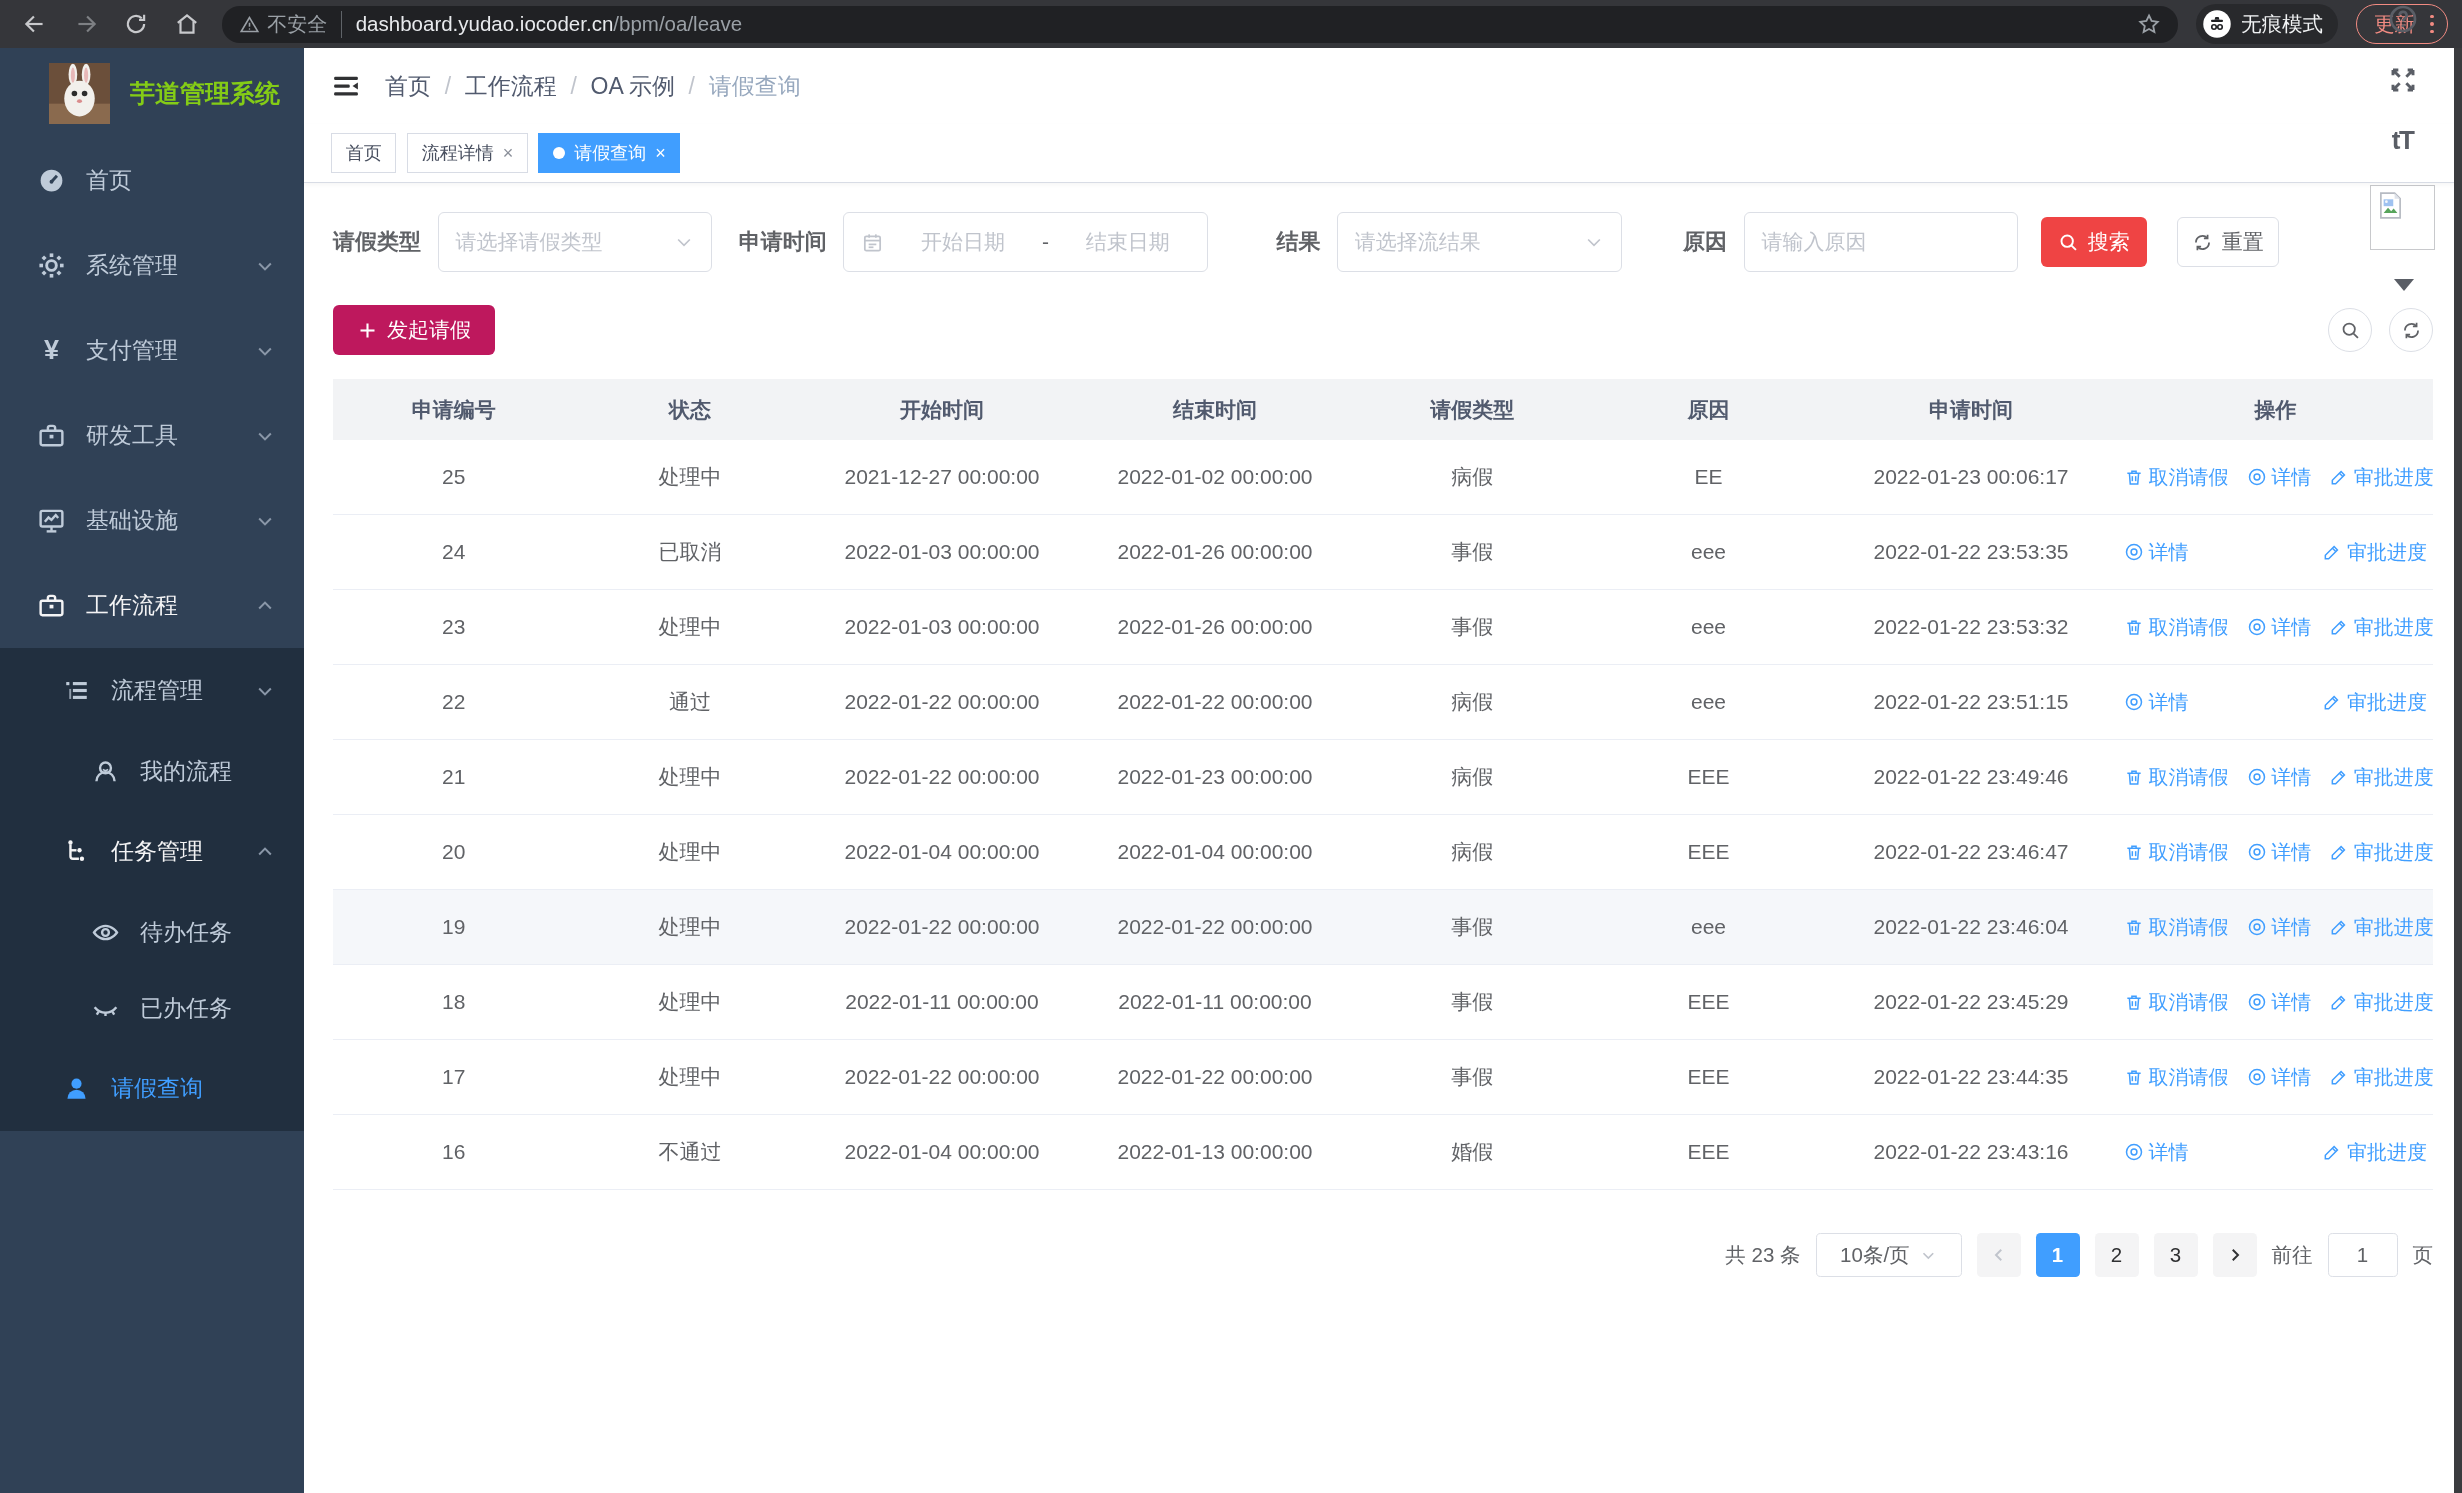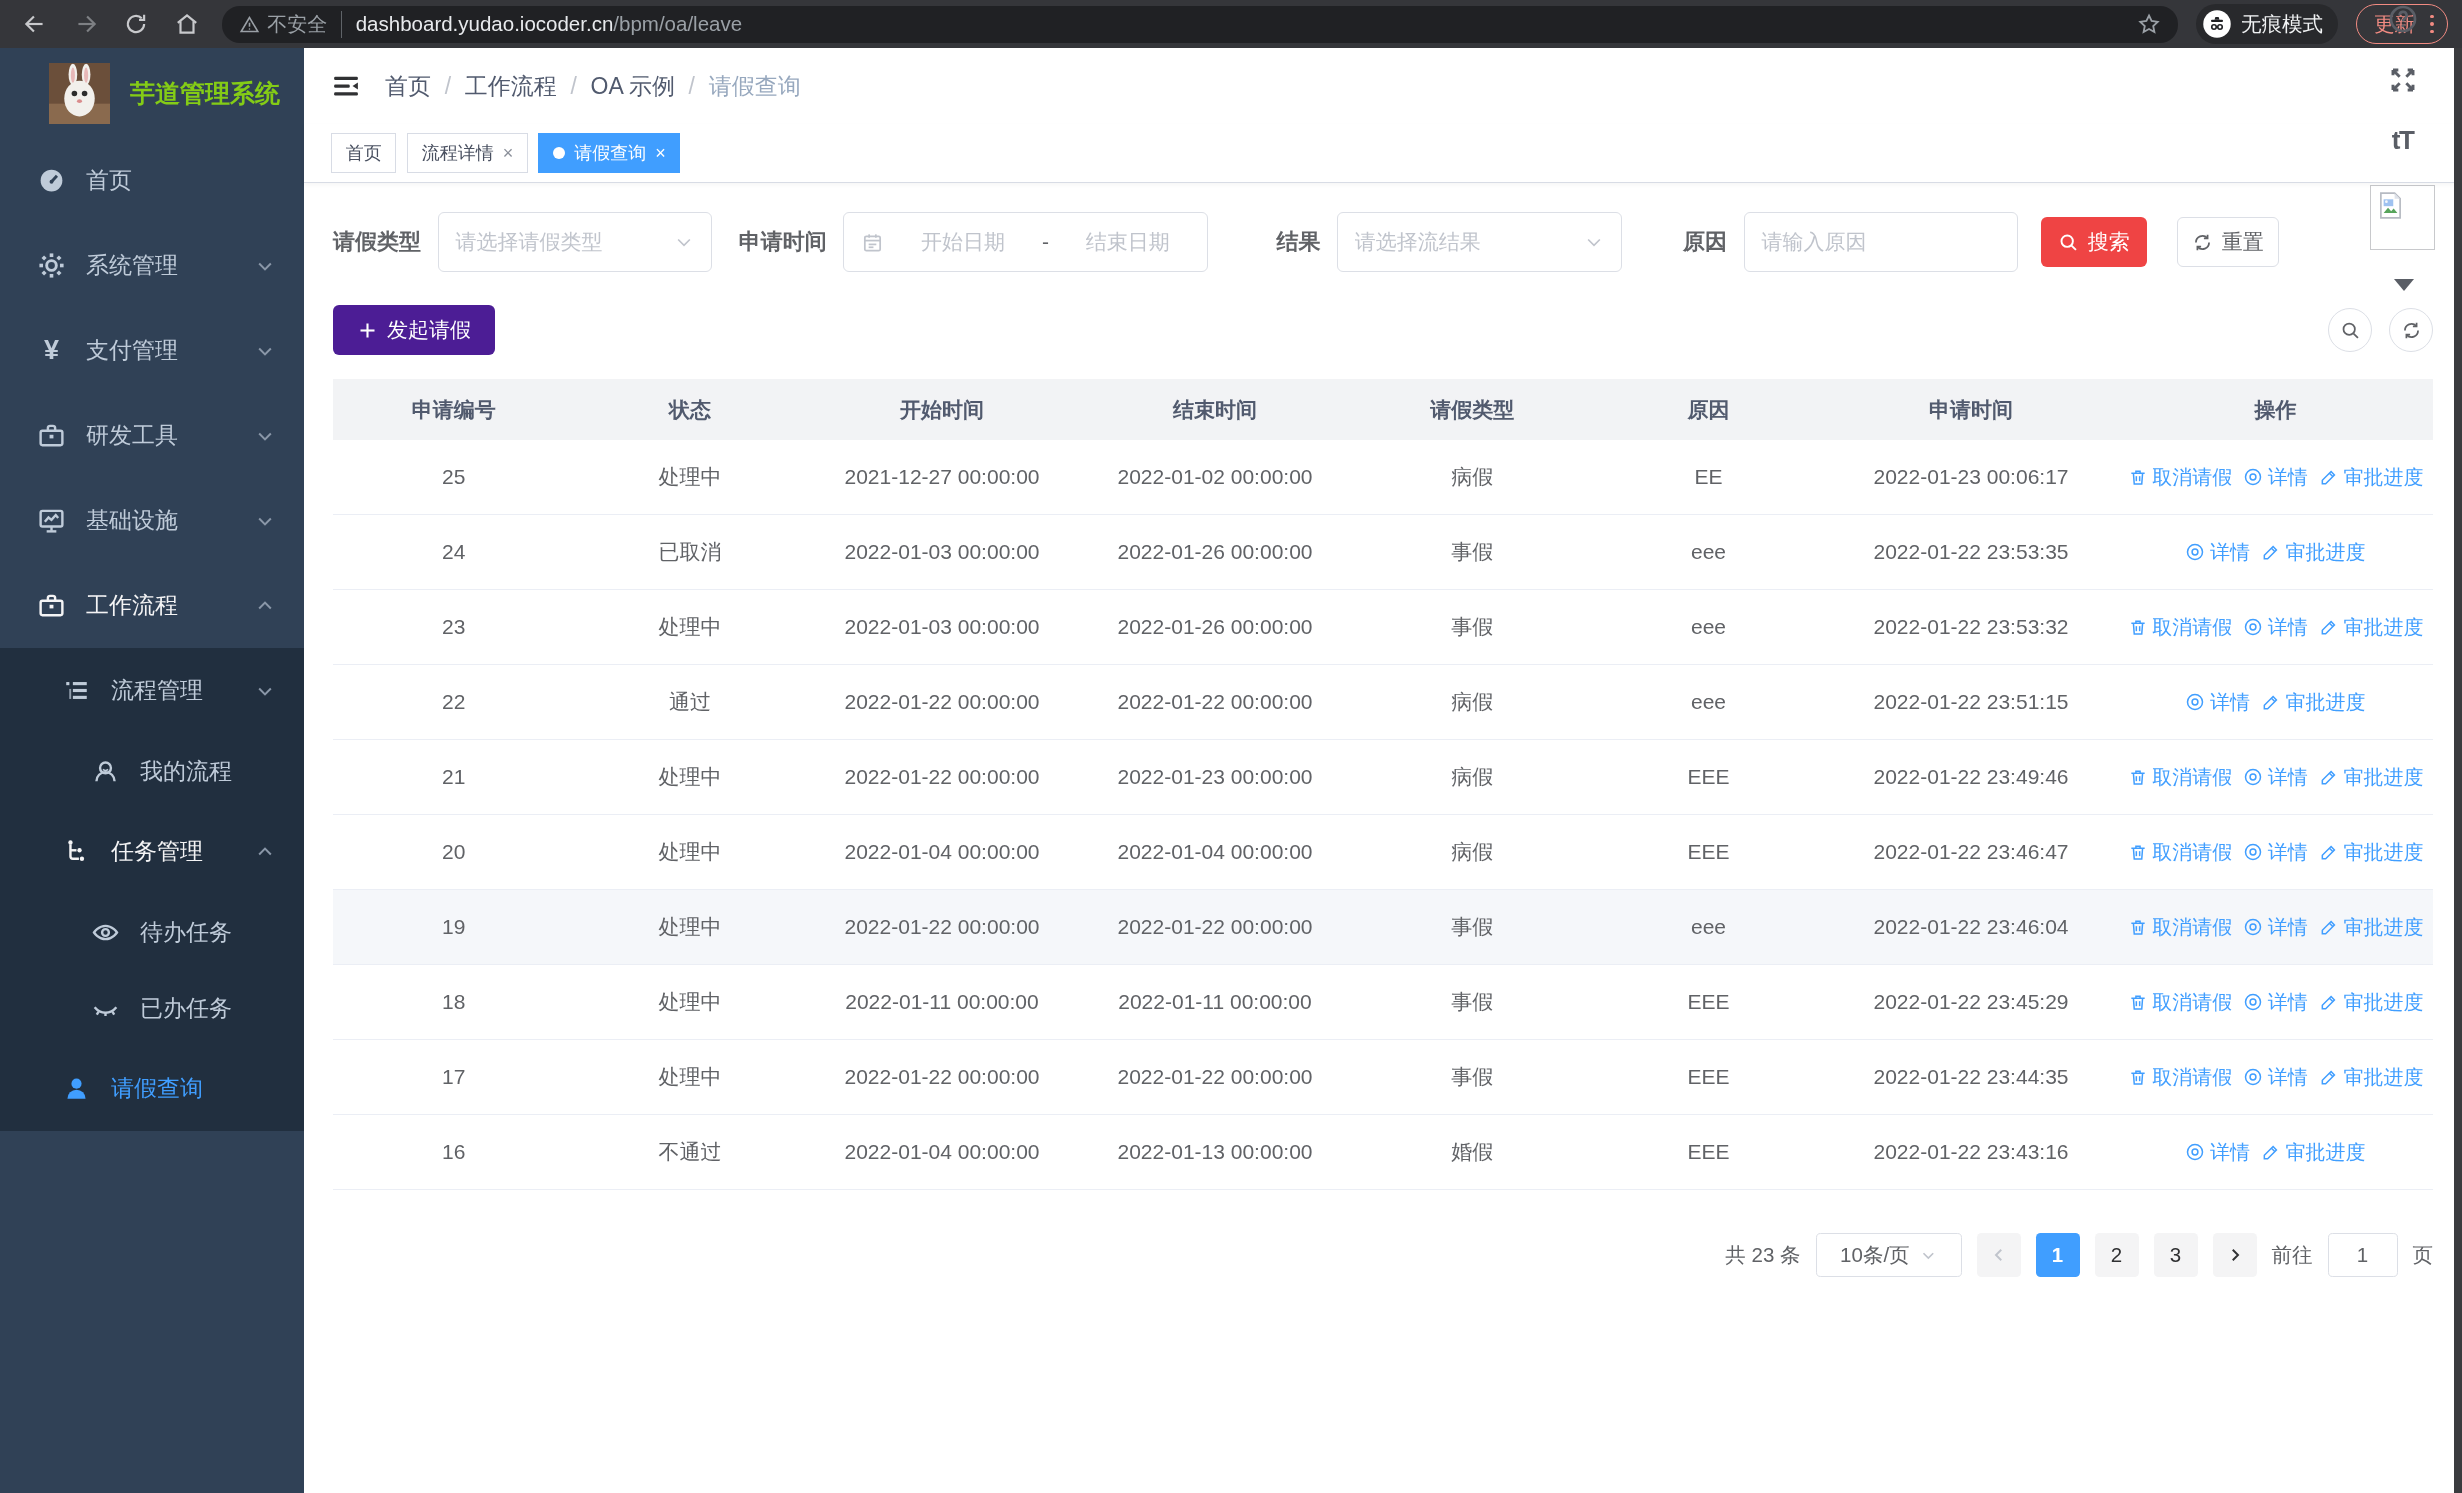--- a/index.html
+++ b/index.html
@@ -91,34 +91,34 @@
   .date-box .dph { color: #c0c4cc; font-size: 21px; flex: 1; text-align: center; }
   .date-box .dsep { color: #606266; }
   .sel-result { width: 285px; }
   .inp-reason { width: 274px; }
   .btn { height: 50px; border-radius: 6px; display: inline-flex; align-items: center; justify-content: center; gap: 9px; font-size: 21px; cursor: pointer; border: 1.5px solid transparent; }
   .btn svg { width: 21px; height: 21px; }
   .btn-search { width: 106px; margin-left: 23px; background: #ef4444; color: #fff; }
   .btn-reset { width: 102px; margin-left: 30px; background: #fff; color: #606266; border-color: #dcdfe6; }
 
   .toolbar-row { margin-top: 33px; display: flex; align-items: center; }
-  .btn-create { padding: 0 23px; height: 50px; background: #4c1d95; color: #fff; }
+  .btn-create { padding: 0 23px; height: 50px; background: #be185d; color: #fff; }
   .tool-icons { margin-left: auto; display: flex; gap: 16.7px; }
   .circle-btn { width: 44px; height: 44px; border-radius: 50%; border: 1.5px solid #dcdfe6; background: #fff; display: flex; align-items: center; justify-content: center; color: #606266; cursor: pointer; }
   .circle-btn svg { width: 21px; height: 21px; }
 
   
   .table { margin-top: 24px; width: 100%; font-size: 21px; color: #606266; }
   .thead { display: flex; background: #f2f3f5; height: 61px; align-items: center; font-weight: 600; color: #515a6e; }
   .trow { display: flex; height: 75px; align-items: center; border-bottom: 1.5px solid #ebeef5; background: #fff; }
   .trow.hl { background: #f5f7fa; }
   .tcell { text-align: center; padding: 0 6px; overflow: hidden; white-space: nowrap; }
   .c0 { width: 11.5%; } .c1 { width: 11%; } .c2 { width: 13%; } .c3 { width: 13%; }
   .c4 { width: 11.5%; } .c5 { width: 11%; } .c6 { width: 14%; } .c7 { width: 15%; }
-  .actions { display: flex; align-items: center; justify-content: center; gap: 11px; }
+  .actions { display: flex; align-items: center; justify-content: space-between; gap: 18px; }
   .action { color: #409eff; font-size: 20px; display: inline-flex; align-items: center; gap: 4.6px; cursor: pointer; text-decoration: none; white-space: nowrap; }
   .action svg { width: 20px; height: 20px; }
 
   
   .pagination { margin-top: 43px; display: flex; align-items: center; justify-content: flex-end; gap: 15px; font-size: 20.5px; color: #606266; }
   .pg-size { width: 146px; height: 44px; border: 1.5px solid #dcdfe6; border-radius: 4.6px; display: flex; align-items: center; justify-content: center; gap: 10.6px; cursor: pointer; }
   .pg-size svg { width: 16.7px; height: 16.7px; color: #c0c4cc; }
   .pg-btn { min-width: 44px; height: 44px; border: none; border-radius: 4.6px; background: #f4f4f5; color: #303133; font-size: 20.5px; display: flex; align-items: center; justify-content: center; cursor: pointer; font-family: inherit; }
   .pg-btn svg { width: 18px; height: 18px; }
   .pg-btn.prev { color: #c0c4cc; }

